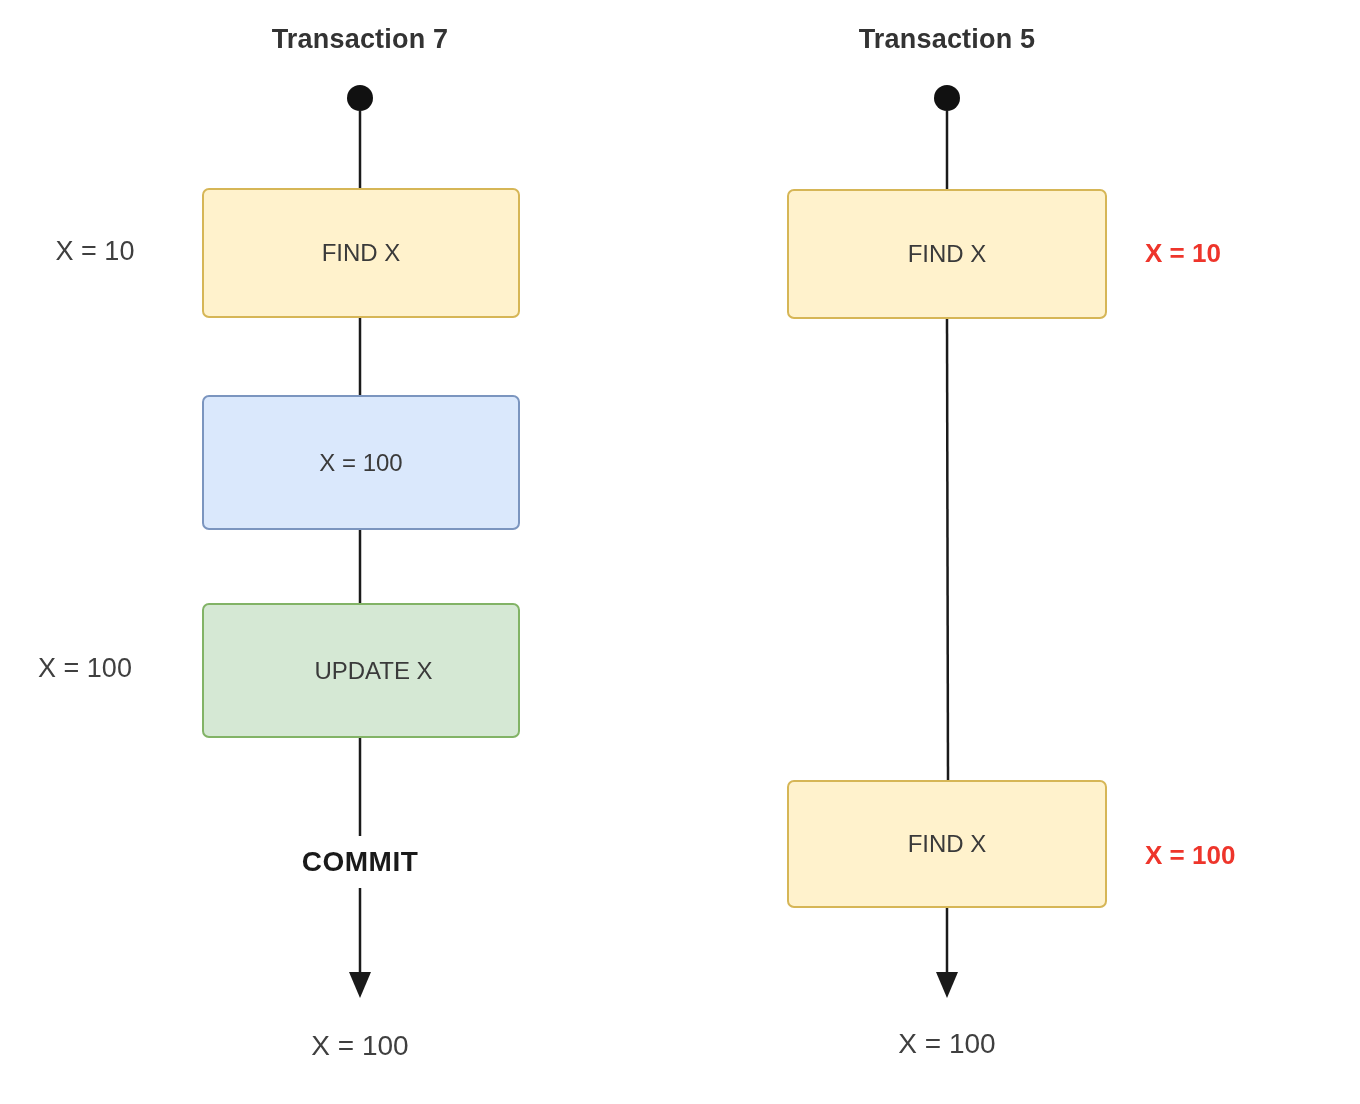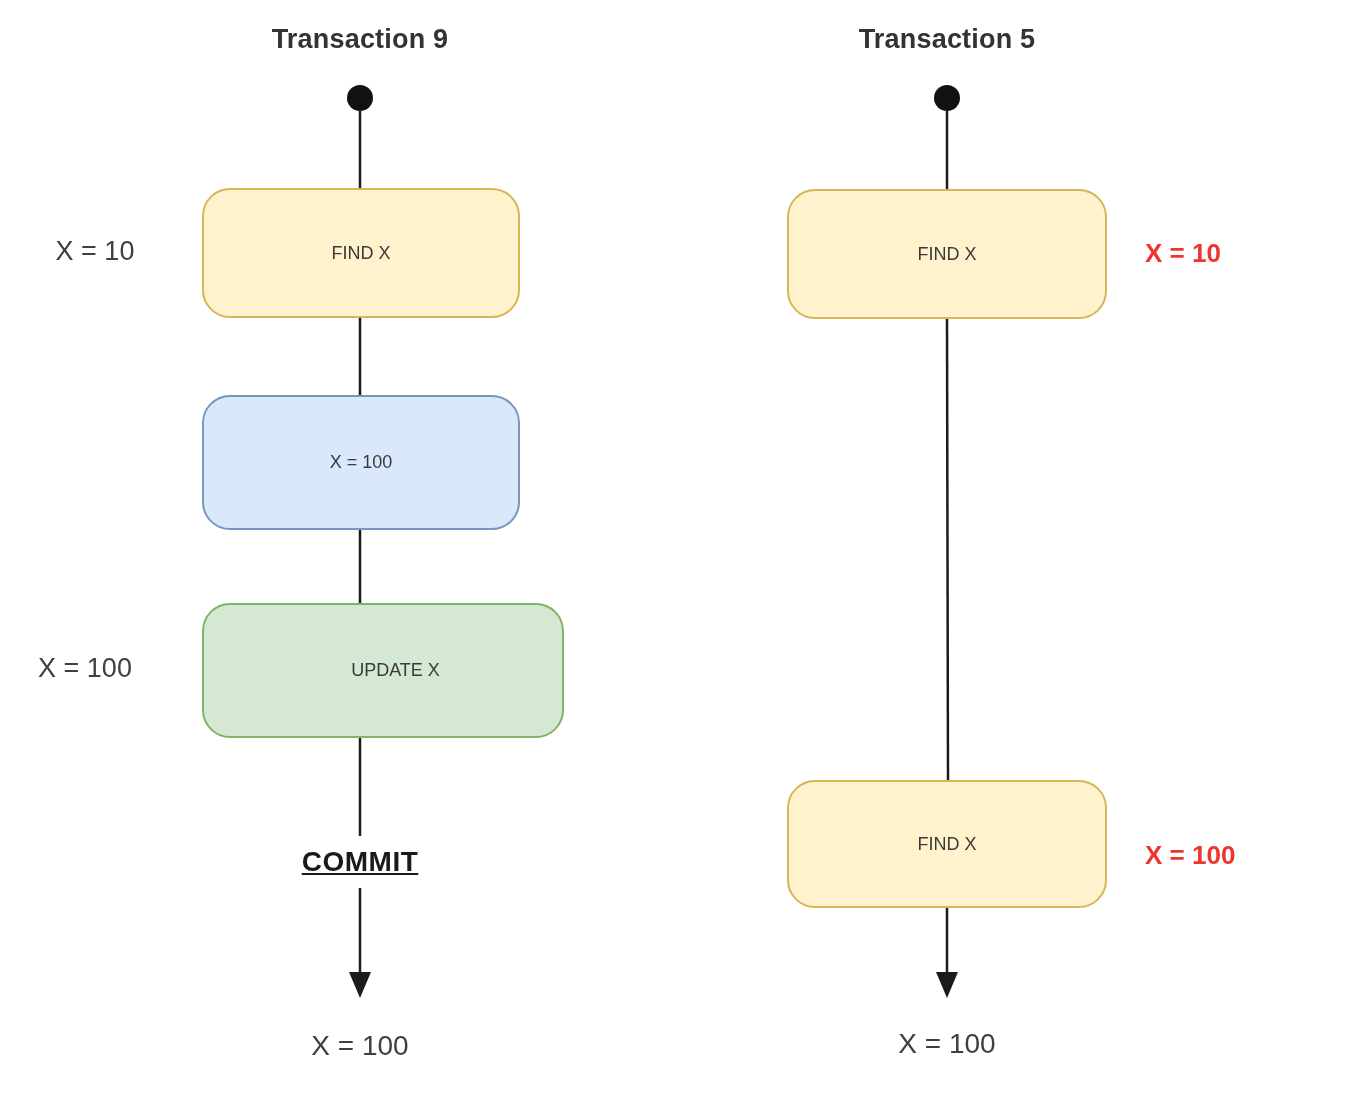--- a/index.html
+++ b/index.html
@@ -29,24 +29,24 @@
     font-size: 27px;
     font-weight: bold;
     color: var(--title-text, #333333);
     letter-spacing: 0.2px;
   }
   .node {
     position: absolute;
     display: flex;
     align-items: center;
     justify-content: center;
-    border-radius: 28px;
+    border-radius: 7px;
     border: 2px solid;
     box-sizing: border-box;
-    font-size: 18px;
+    font-size: 24px;
     color: var(--node-text, #3a3a3a);
   }
   .node.yellow { background: var(--yellow-fill); border-color: var(--yellow-border); }
   .node.blue   { background: var(--blue-fill);   border-color: var(--blue-border); }
   .node.green  { background: var(--green-fill);  border-color: var(--green-border); }
   .side-label {
     position: absolute;
     font-size: 27px;
     color: var(--label-text, #3f3f3f);
     text-align: center;
@@ -73,24 +73,24 @@
     width: 260px;
     text-align: center;
     font-size: 28px;
     color: var(--label-text, #3f3f3f);
   }
 
   
   .t1-title   { left: 200px; top: 24px; }
   .t1-find    { left: 202px; top: 188px; width: 318px; height: 130px; }
   .t1-set     { left: 202px; top: 395px; width: 318px; height: 135px; }
-  .t1-update  { left: 202px; top: 603px; width: 362px; height: 135px; padding-left: 25px; }
+  .t1-update  { left: 202px; top: 603px; width: 318px; height: 135px; padding-left: 25px; }
   .t1-find-label   { left: 30px; top: 236px; width: 130px; }
   .t1-update-label { left: 20px; top: 653px; width: 130px; }
-  .t1-commit  { left: 230px; top: 846px; text-decoration: underline; }
+  .t1-commit  { left: 230px; top: 846px; }
   .t1-end     { left: 230px; top: 1030px; }
 
   
   .t2-title   { left: 787px; top: 24px; }
   .t2-find1   { left: 787px; top: 189px; width: 320px; height: 130px; }
   .t2-find2   { left: 787px; top: 780px; width: 320px; height: 128px; }
   .t2-result1 { left: 1145px; top: 238px; }
   .t2-result2 { left: 1145px; top: 840px; }
   .t2-end     { left: 817px; top: 1028px; }
 </style>
@@ -109,21 +109,21 @@
     <line x1="360" y1="888" x2="360" y2="976" stroke="#1a1a1a" stroke-width="2.5"></line>
     <polygon points="349,972 371,972 360,998" fill="#1a1a1a"></polygon>
 
     <circle cx="947" cy="98" r="13" fill="#111111"></circle>
     <line x1="947" y1="111" x2="947" y2="189" stroke="#1a1a1a" stroke-width="2.5"></line>
     <line x1="947" y1="319" x2="948" y2="780" stroke="#1a1a1a" stroke-width="2.5"></line>
     <line x1="947" y1="908" x2="947" y2="976" stroke="#1a1a1a" stroke-width="2.5"></line>
     <polygon points="936,972 958,972 947,998" fill="#1a1a1a"></polygon>
   </svg>
 
-  <div class="col-title t1-title">Transaction 9</div>
+  <div class="col-title t1-title">Transaction 7</div>
 
   <div class="side-label t1-find-label">X = 10</div>
 
   <div class="node yellow t1-find">
     <span>FIND X</span>
   </div>
 
   <div class="node blue t1-set">
     <span>X = 100</span>
   </div>

